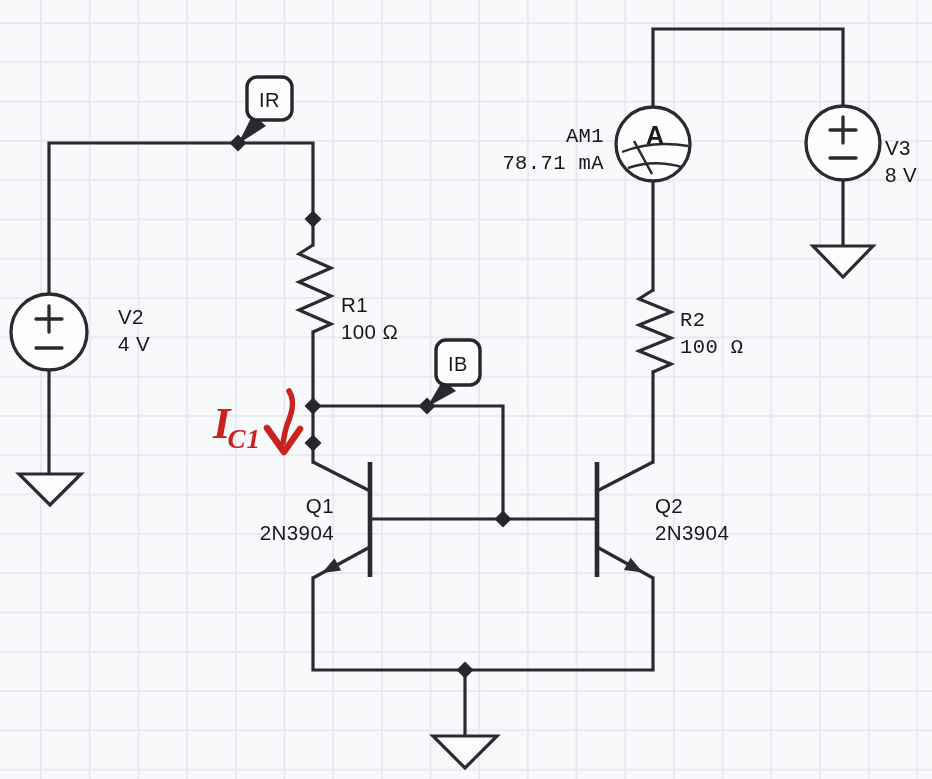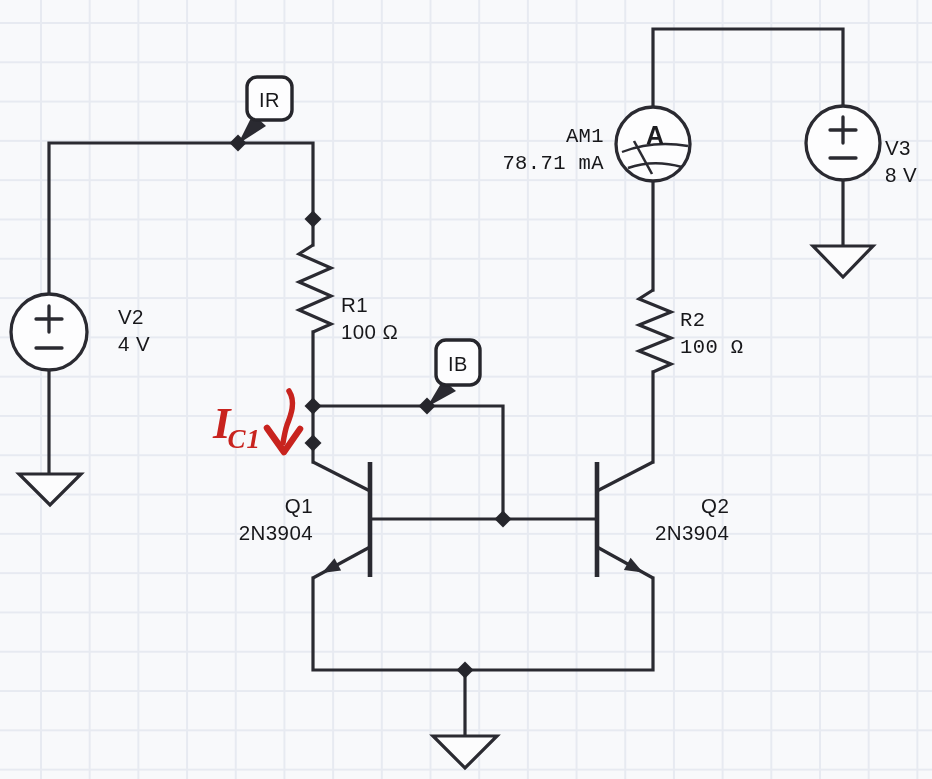--- a/index.html
+++ b/index.html
@@ -146,26 +146,26 @@
   <div class="lbl" style="left:94px;top:303px;margin-left:24px;">
     <div>V2</div>
     <div>4 V</div>
   </div>
 
   <div class="lbl" style="left:341px;top:267px;margin-top:24px;">
     <div>R1</div>
     <div>100 Ω</div>
   </div>
 
-  <div class="lbl right" style="right:619px;top:492px;margin-left:16px;">
+  <div class="lbl right" style="right:598px;top:492px;margin-left:16px;">
     <div>Q1</div>
     <div>2N3904</div>
   </div>
 
-  <div class="lbl" style="left:655px;top:492px;text-align:right;">
+  <div class="lbl" style="left:655px;top:492px;">
     <div>Q2</div>
     <div>2N3904</div>
   </div>
 
   <div class="lbl" style="left:680px;top:307px;font-family:Liberation Mono, monospace;">
     <div>R2</div>
     <div>100 Ω</div>
   </div>
 
   <div class="lbl right" style="right:328px;top:123px;font-family:Liberation Mono, monospace;">

